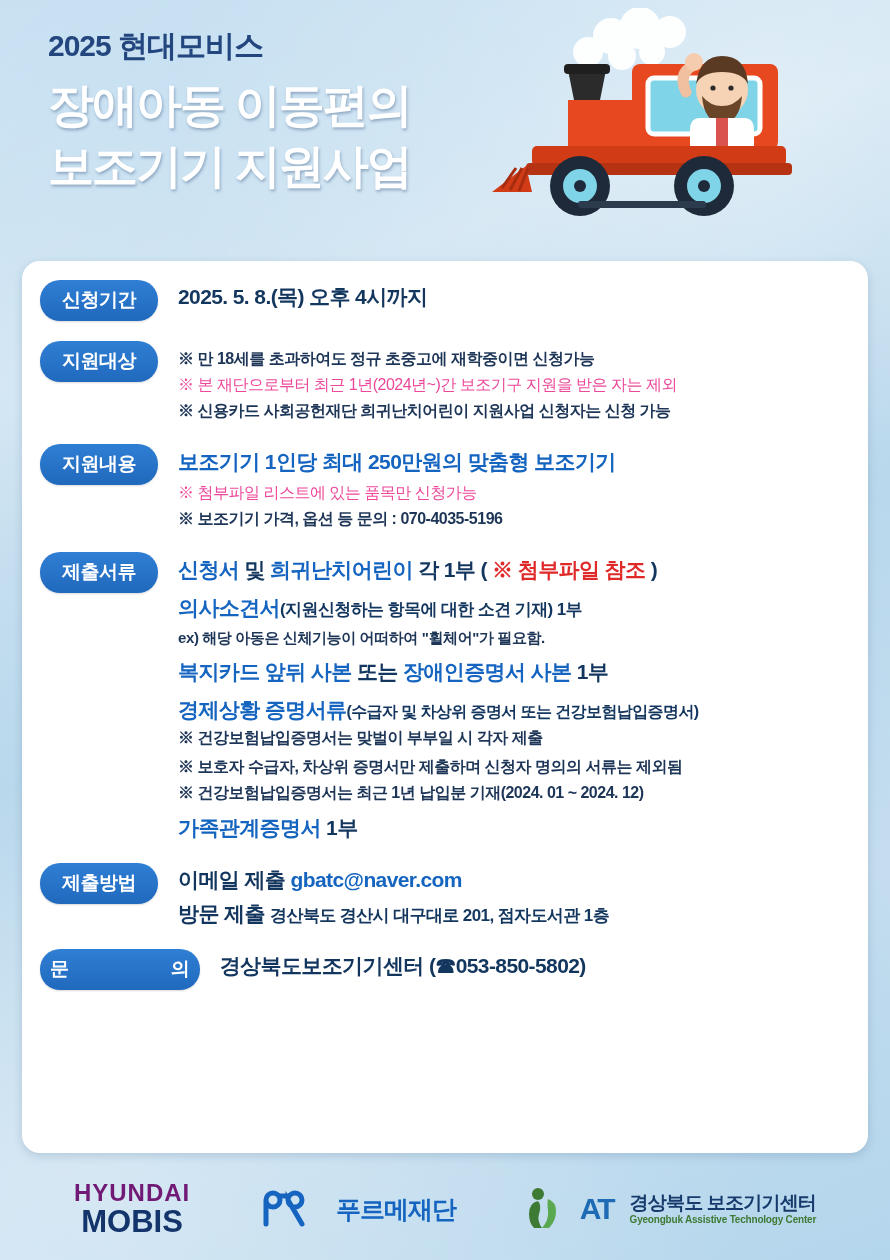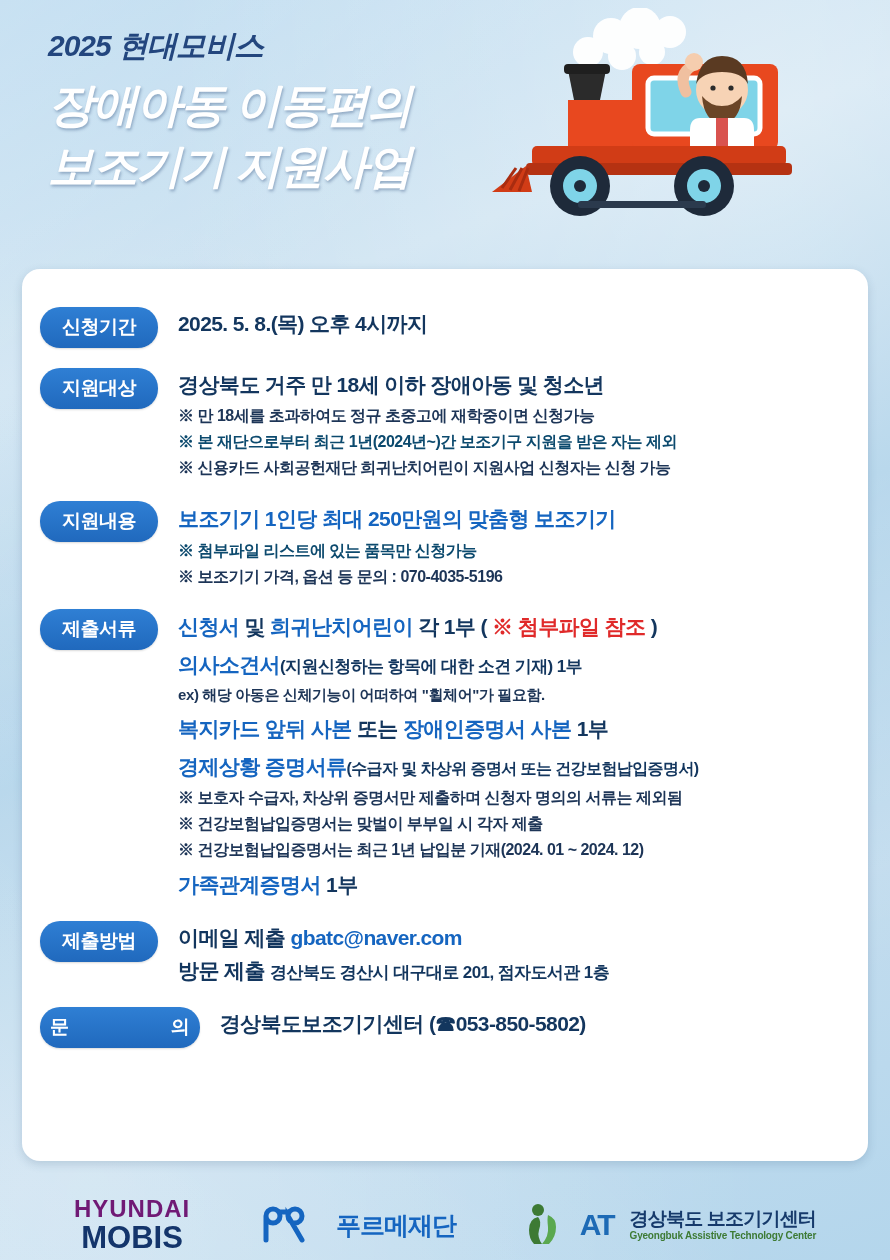--- a/index.html
+++ b/index.html
@@ -21,21 +21,20 @@
       radial-gradient(ellipse at 85% 8%, rgba(255,255,255,0.35), rgba(255,255,255,0) 55%),
       radial-gradient(ellipse at 10% 95%, rgba(255,255,255,0.25), rgba(255,255,255,0) 60%);
     pointer-events: none;
   }
 
   
   .header {
     position: relative;
     padding: 26px 0 0 48px;
     height: 261px;
-    font-style: italic;
   }
   .title-sub {
     font-size: 30px; font-weight: bold; color: #23467e;
     letter-spacing: -1px;
   }
   .title-main {
     font-size: 46px; font-weight: bold; color: #ffffff;
     letter-spacing: -2px;
     line-height: 1.32;
     text-shadow: 1px 2px 3px rgba(30,60,110,0.35);
@@ -44,25 +43,25 @@
 
   
   .train-wrap {
     position: absolute; right: 18px; top: 8px;
     width: 400px; height: 225px;
   }
 
   
   .card {
     position: relative;
-    margin: 8px 22px;
+    margin: 0 22px;
     background: #ffffff;
     border-radius: 18px;
     box-shadow: 0 3px 10px rgba(40,70,110,0.18);
-    padding: 38px 18px 24px 18px;
+    padding: 19px 18px 24px 18px;
     height: 892px;
   }
 
   .row {
     display: flex;
     align-items: flex-start;
     margin-bottom: 20px;
   }
   .row:last-child { margin-bottom: 0; }
 
@@ -90,21 +89,21 @@
   }
   .l-blue {
     font-size: 21px; font-weight: bold; color: #1565c0;
     letter-spacing: -0.6px; line-height: 1.5;
   }
   .l-note {
     font-size: 16px; font-weight: bold; color: #1d3557;
     letter-spacing: -0.5px; line-height: 1.62;
   }
   .l-note-red {
-    font-size: 16px; font-weight: bold; color: #0c4a6e;
+    font-size: 16px; font-weight: normal; color: #ec4899;
     letter-spacing: -0.5px; line-height: 1.62;
   }
   .l-small {
     font-size: 15px; font-weight: bold; color: #1d3557;
     letter-spacing: -0.4px; line-height: 1.6;
   }
   .inline-dark { color: #13365e; }
   .inline-red { color: #e02a2a; }
   .inline-blue { color: #1565c0; }
   .sz-16 { font-size: 16px; }
@@ -226,21 +225,20 @@
   <div class="row">
     <div class="tag">신청기간</div>
     <div class="body">
       <div class="l-main">2025. 5. 8.(목) 오후 4시까지</div>
     </div>
   </div>
 
   <div class="row">
     <div class="tag">지원대상</div>
     <div class="body">
-      <div class="l-main">경상북도 거주 만 18세 이하 장애아동 및 청소년</div>
       <div class="l-note mt3">※ 만 18세를 초과하여도 정규 초중고에 재학중이면 신청가능</div>
       <div class="l-note-red">※ 본 재단으로부터 최근 1년(2024년~)간 보조기구 지원을 받은 자는 제외</div>
       <div class="l-note">※ 신용카드 사회공헌재단 희귀난치어린이 지원사업 신청자는 신청 가능</div>
     </div>
   </div>
 
   <div class="row">
     <div class="tag">지원내용</div>
     <div class="body">
       <div class="l-blue">보조기기 1인당 최대 250만원의 맞춤형 보조기기</div>
@@ -264,22 +262,22 @@
       <div class="l-small mt3">ex) 해당 아동은 신체기능이 어떠하여 "휠체어"가 필요함.</div>
 
       <div class="l-blue mt6">
         <span>복지카드 앞뒤 사본</span><span class="inline-dark"> 또는 </span><span>장애인증명서 사본</span><span class="inline-dark"> 1부</span>
       </div>
 
       <div class="l-blue mt6">
         <span>경제상황 증명서류</span><span class="inline-dark sz-16">(수급자 및 차상위 증명서 또는 건강보험납입증명서)</span>
       </div>
 
+      <div class="l-note">※ 건강보험납입증명서는 맞벌이 부부일 시 각자 제출</div>
       <div class="l-note mt3">※ 보호자 수급자, 차상위 증명서만 제출하며 신청자 명의의 서류는 제외됨</div>
-      <div class="l-note">※ 건강보험납입증명서는 맞벌이 부부일 시 각자 제출</div>
       <div class="l-note">※ 건강보험납입증명서는 최근 1년 납입분 기재(2024. 01 ~ 2024. 12)</div>
 
       <div class="l-blue mt6">
         <span>가족관계증명서</span><span class="inline-dark"> 1부</span>
       </div>
     </div>
   </div>
 
   <div class="row">
     <div class="tag">제출방법</div>

